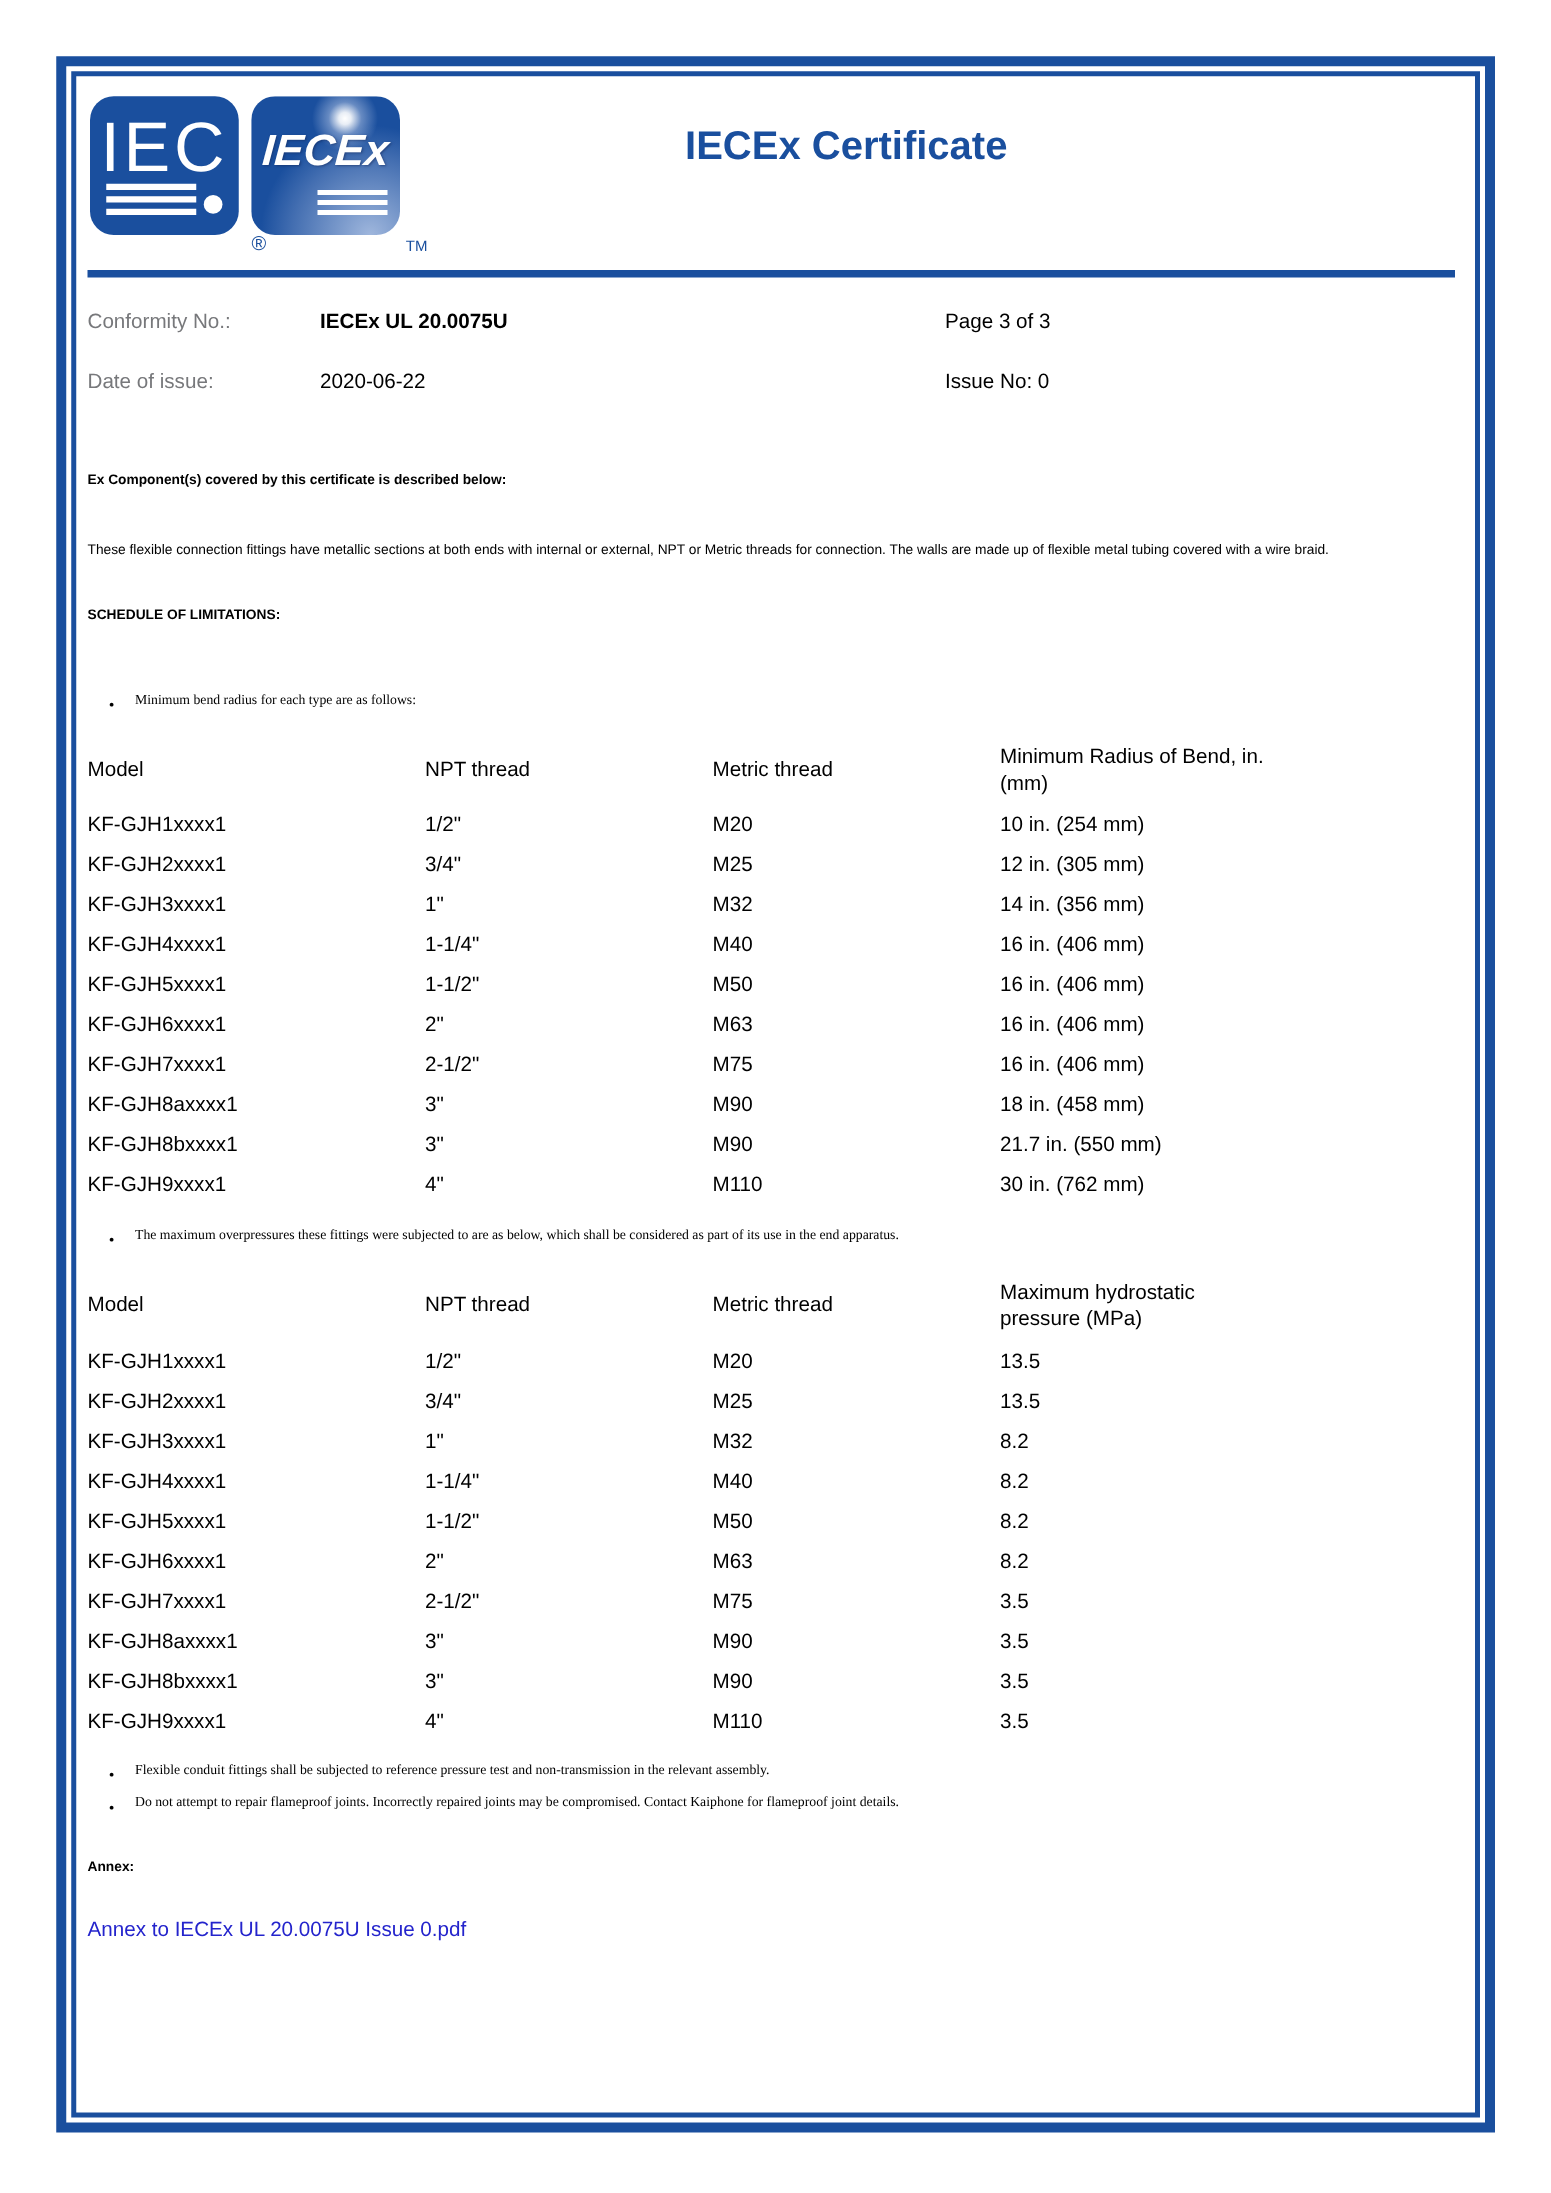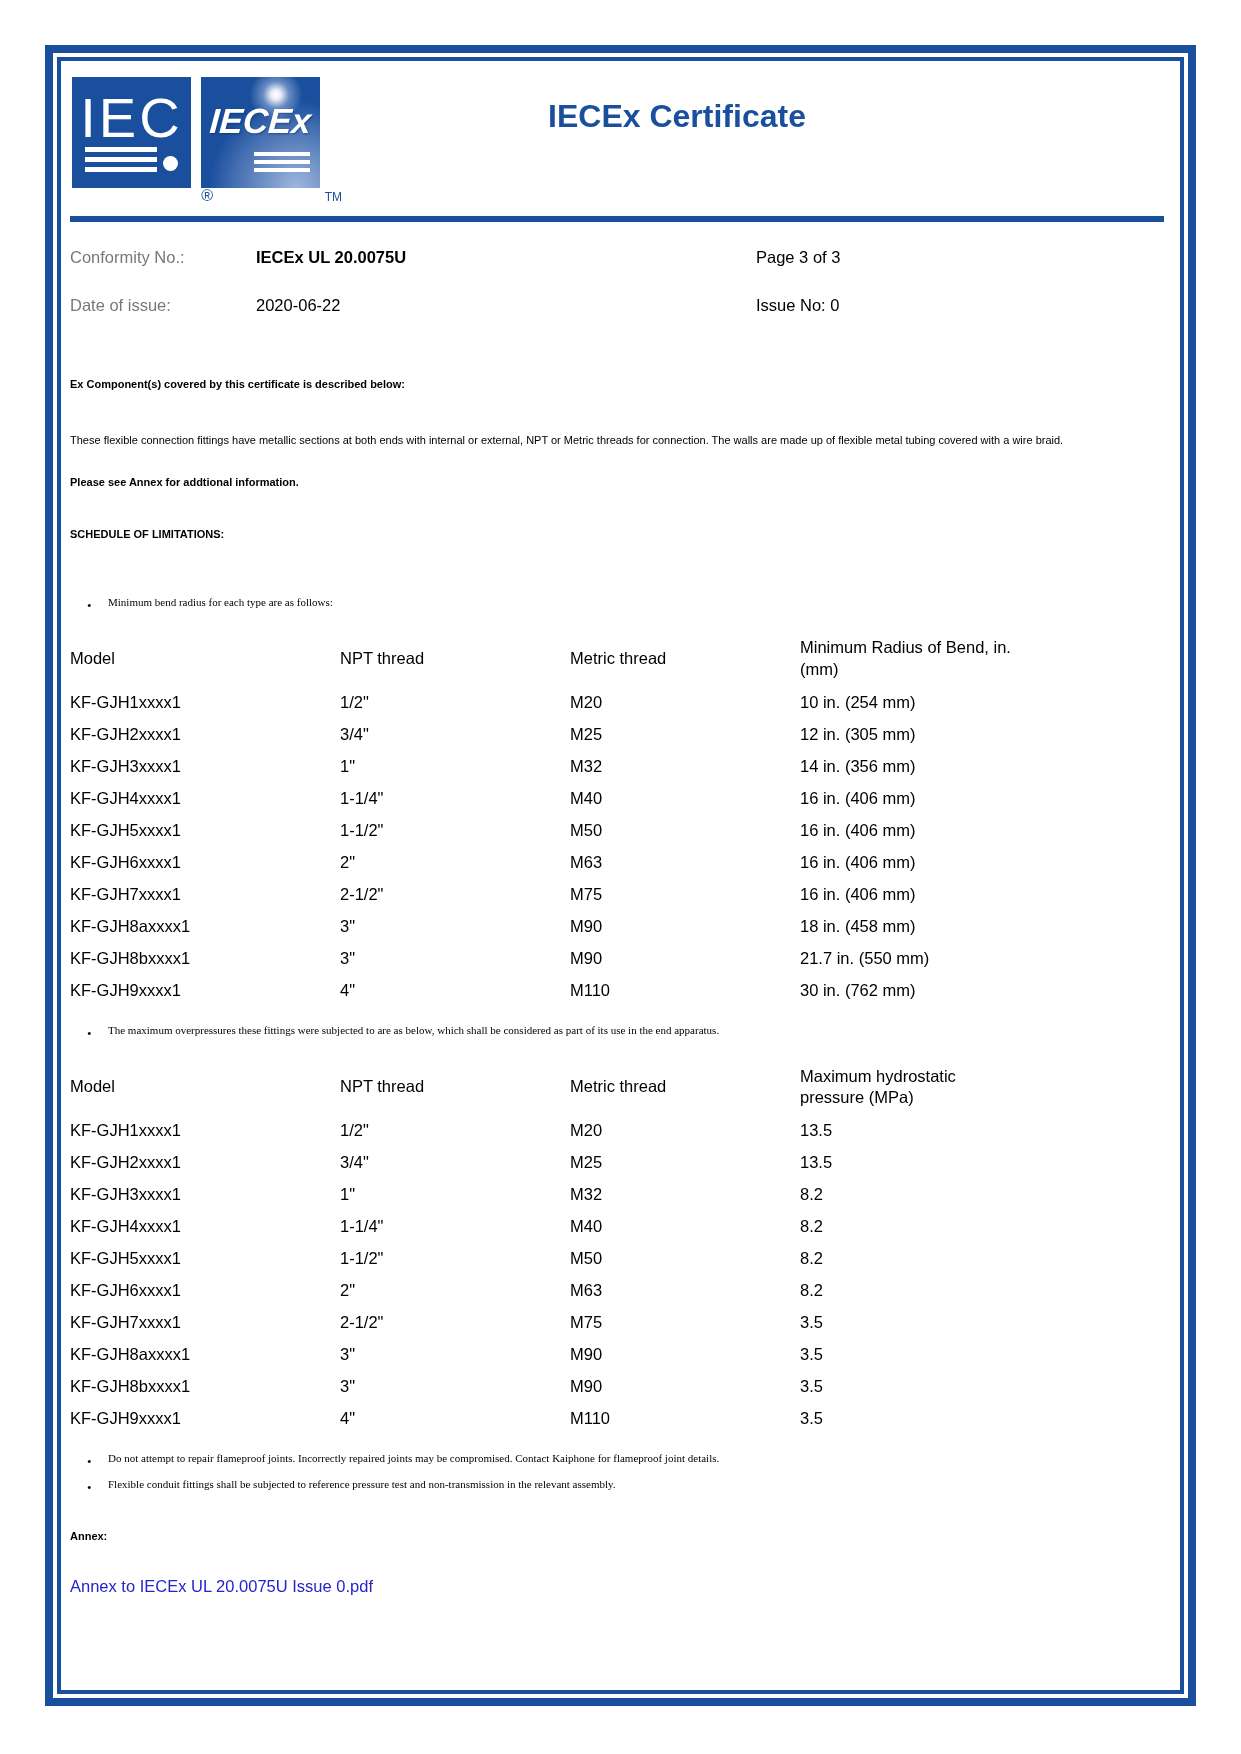--- a/index.html
+++ b/index.html
@@ -37,20 +37,21 @@
   }
 
   
   .header{display:flex;align-items:flex-start;}
   .logo{
     position:relative;
     width:119px;height:111px;
     background:var(--brand-blue);
     flex:0 0 auto;
     margin-top:8px;
+    border-radius:19px;
   }
   .logo-iec{margin-left:2px;}
   .logo-iecex{
     margin-left:10px;
     background:
       radial-gradient(circle at 63% 16%, #ffffff 0%, rgba(255,255,255,.9) 4%, rgba(180,198,230,.5) 11%, rgba(26,79,158,0) 22%),
       radial-gradient(circle at 80% 100%, rgba(166,188,224,.95) 0%, rgba(104,138,194,.55) 42%, rgba(26,79,158,0) 60%),
       var(--brand-blue);
   }
   .iec-text{
@@ -199,21 +200,20 @@
           <div class="value">Page 3 of 3</div>
           <div class="label">Date of issue:</div>
           <div class="value">2020-06-22</div>
           <div class="value">Issue No: 0</div>
         </div>
 
         <div class="heading para component-heading">Ex Component(s) covered by this certificate is described below:</div>
 
         <div class="para description">These flexible connection fittings have metallic sections at both ends with internal or external, NPT or Metric threads for connection. The walls are made up of flexible metal tubing covered with a wire braid.</div>
 
-        <div class="heading para annex-note">Please see Annex for addtional information.</div>
 
         <div class="heading para schedule-heading">SCHEDULE OF LIMITATIONS:</div>
 
         <div class="bullet bullet-bend">
           <span class="marker"></span>
           <span>Minimum bend radius for each type are as follows:</span>
         </div>
 
         <div class="dtable">
           <div class="th">
@@ -392,25 +392,25 @@
                 <div class="td">4"</div>
                 <div class="td">M110</div>
                 <div class="td">3.5</div>
               </div>
             </div>
         </div>
 
         <div class="bullets-tail">
           <div class="bullet bullet-tail">
             <span class="marker"></span>
-            <span>Do not attempt to repair flameproof joints. Incorrectly repaired joints may be compromised. Contact Kaiphone for flameproof joint details.</span>
+            <span>Flexible conduit fittings shall be subjected to reference pressure test and non-transmission in the relevant assembly.</span>
           </div>
           <div class="bullet bullet-tail">
             <span class="marker"></span>
-            <span>Flexible conduit fittings shall be subjected to reference pressure test and non-transmission in the relevant assembly.</span>
+            <span>Do not attempt to repair flameproof joints. Incorrectly repaired joints may be compromised. Contact Kaiphone for flameproof joint details.</span>
           </div>
         </div>
 
         <div class="heading para annex-heading">Annex:</div>
 
         <a href="#" class="annex-link">Annex to IECEx UL 20.0075U Issue 0.pdf</a>
 
       </div>
     </div>
   </div>

